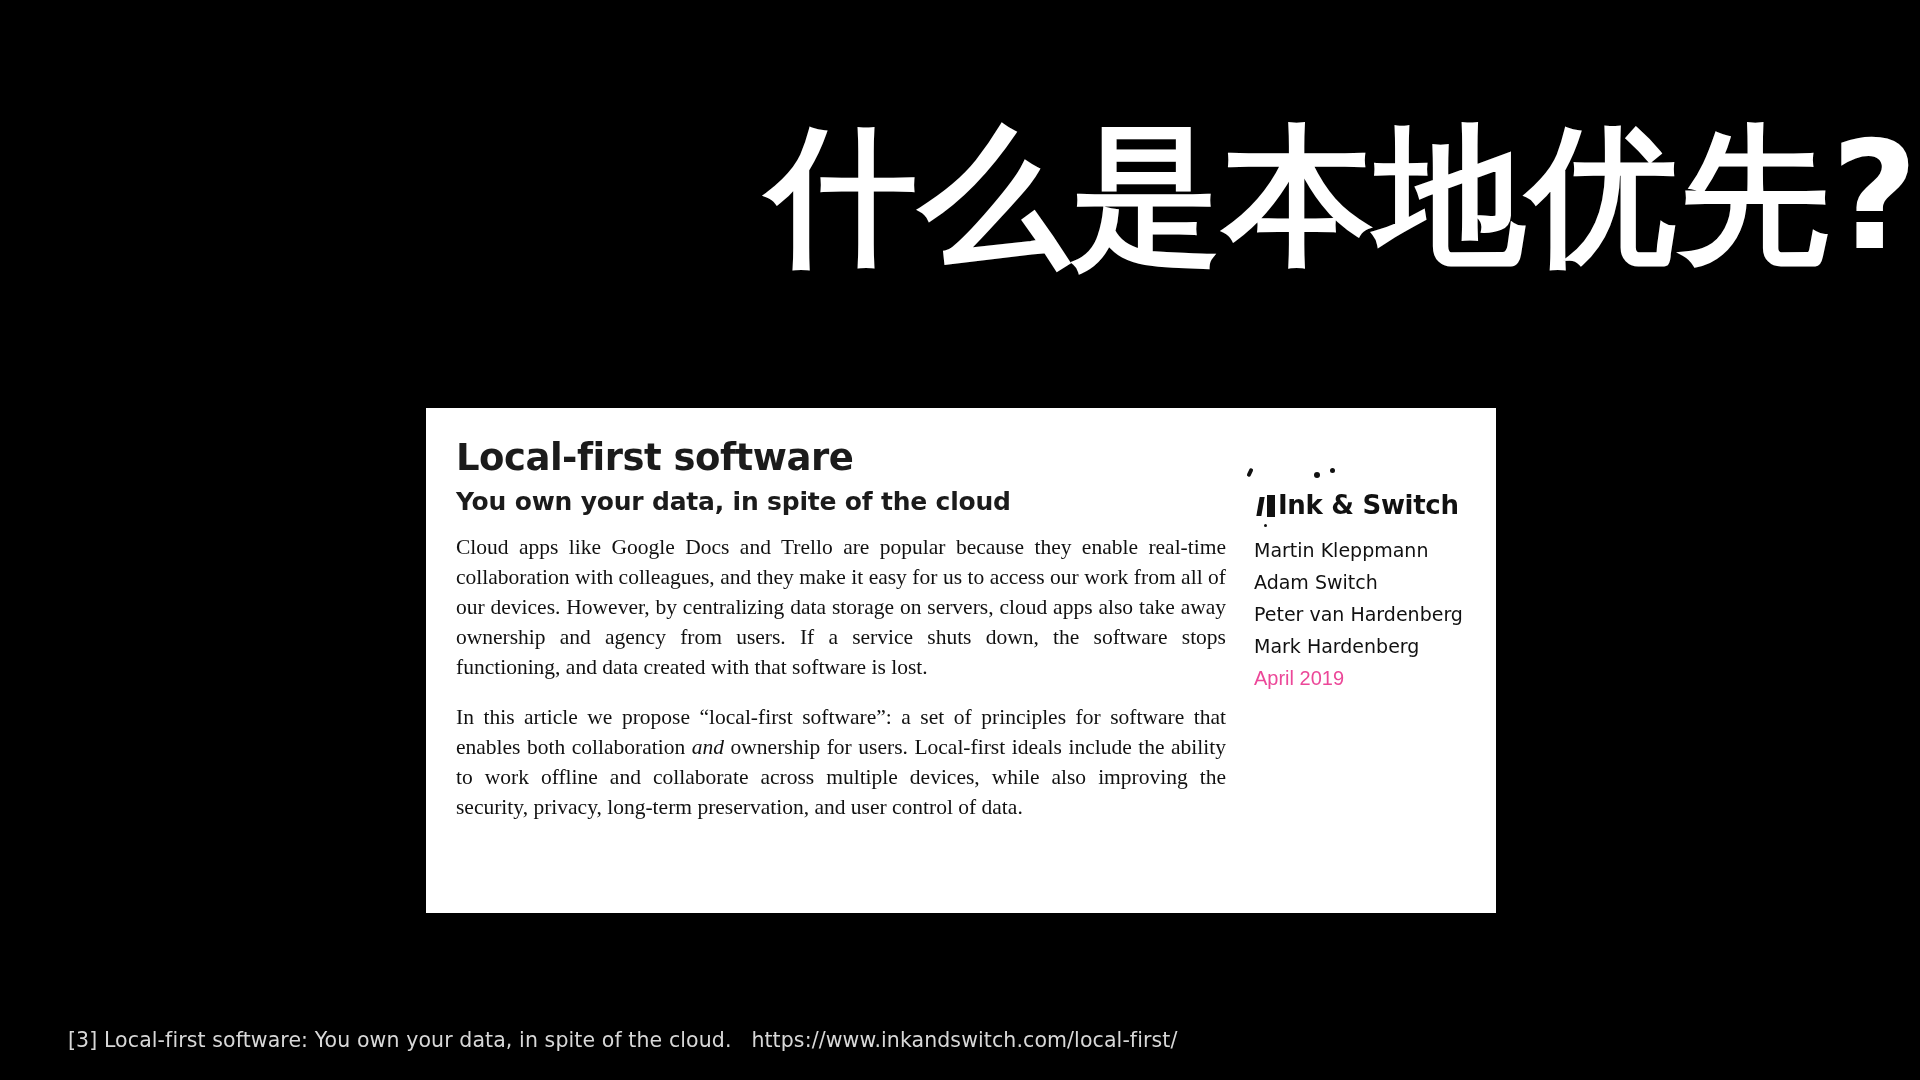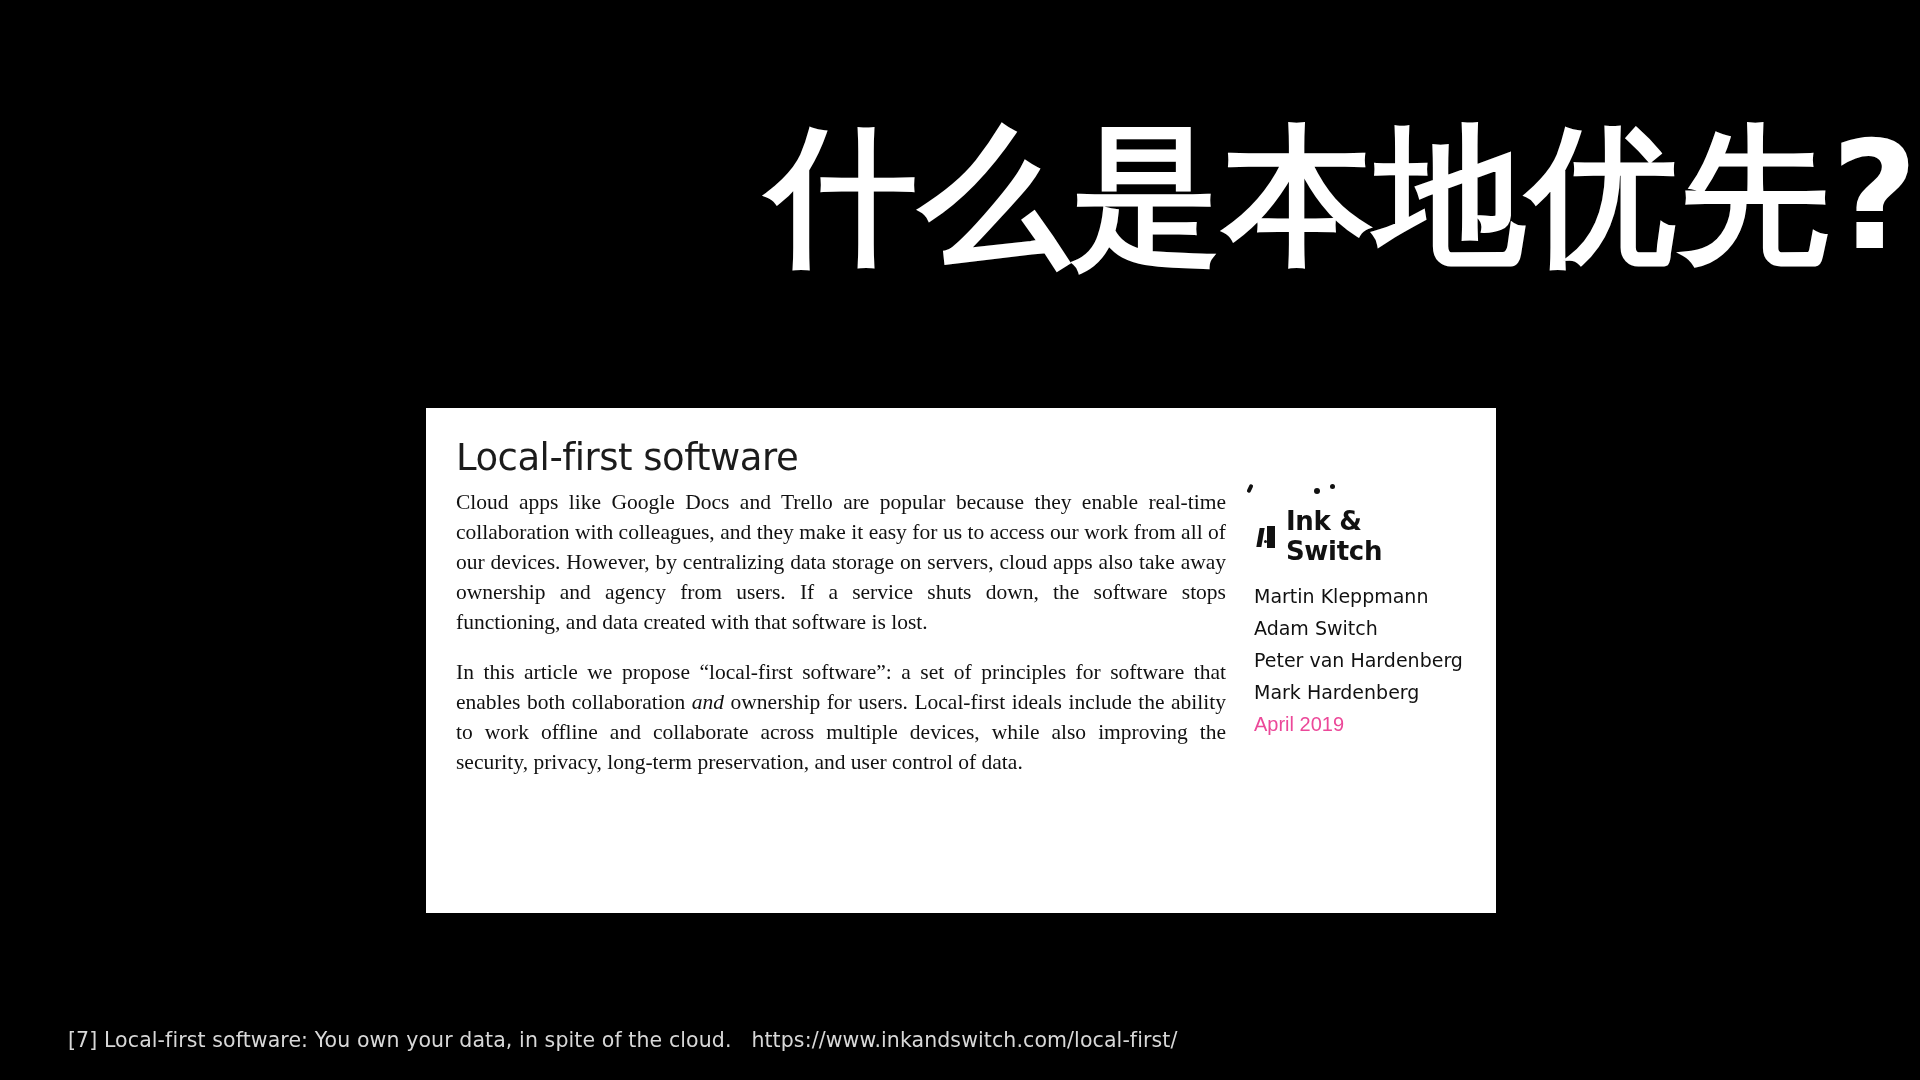--- a/index.html
+++ b/index.html
@@ -45,21 +45,21 @@
     display: flex;
     flex-direction: row;
   }
   .article-main {
     width: 770px;
     flex: 0 0 770px;
   }
   .article-title {
     font-family: "DejaVu Sans", sans-serif;
     font-size: 37px;
-    font-weight: 400;
+    font-weight: 700;
     letter-spacing: -0.5px;
     color: #1b1b1b;
     margin: 4px 0 8px 0;
   }
   .article-subtitle {
     font-family: "DejaVu Sans", sans-serif;
     font-size: 25px;
     font-weight: 700;
     color: #1b1b1b;
     margin: 0 0 16px 0;
@@ -80,23 +80,22 @@
   
   .article-side {
     flex: 1;
     position: relative;
     padding-top: 58px;
     padding-left: 28px;
   }
   .brand-row {
     display: flex;
     align-items: center;
-    gap: 8px;
-    position: relative;
-    margin-top: 16px;
+    gap: 0;
+    position: relative;
   }
   .brand-mark {
     position: relative;
     width: 24px;
     height: 26px;
     display: inline-block;
   }
   .brand-mark .bar {
     position: absolute;
     left: 13px;
@@ -163,20 +162,21 @@
 </style>
 </head>
 <body>
 
 <div class="slide-title">什么是本地优先?</div>
 
 <div class="article-card">
 
   <div class="article-main">
     <div class="article-title">Local-first software</div>
+    <div class="article-subtitle">You own your data, in spite of the cloud</div>
     <p class="article-para">Cloud apps like Google Docs and Trello are popular because they enable real-time collaboration with colleagues, and they make it easy for us to access our work from all of our devices. However, by centralizing data storage on servers, cloud apps also take away ownership and agency from users. If a service shuts down, the software stops functioning, and data created with that software is lost.</p>
     <p class="article-para"><span>In this article we propose “local-first software”: a set of principles for software that enables both collaboration </span><span class="ital">and</span><span> ownership for users. Local-first ideals include the ability to work offline and collaborate across multiple devices, while also improving the security, privacy, long-term preservation, and user control of data.</span></p>
   </div>
 
   <div class="article-side">
     <div class="brand-row">
       <span class="speck sp1"></span>
       <span class="speck sp2"></span>
       <span class="speck sp3"></span>
       <span class="speck sp4"></span>
@@ -191,13 +191,13 @@
       <span class="author">Martin Kleppmann</span>
       <span class="author">Adam Switch</span>
       <span class="author">Peter van Hardenberg</span>
       <span class="author">Mark Hardenberg</span>
       <span class="pubdate">April 2019</span>
     </div>
   </div>
 
 </div>
 
-<div class="footnote">[7] Local-first software: You own your data, in spite of the cloud.   https://www.inkandswitch.com/local-first/</div>
+<div class="footnote">[3] Local-first software: You own your data, in spite of the cloud.   https://www.inkandswitch.com/local-first/</div>
 
 </body></html>

